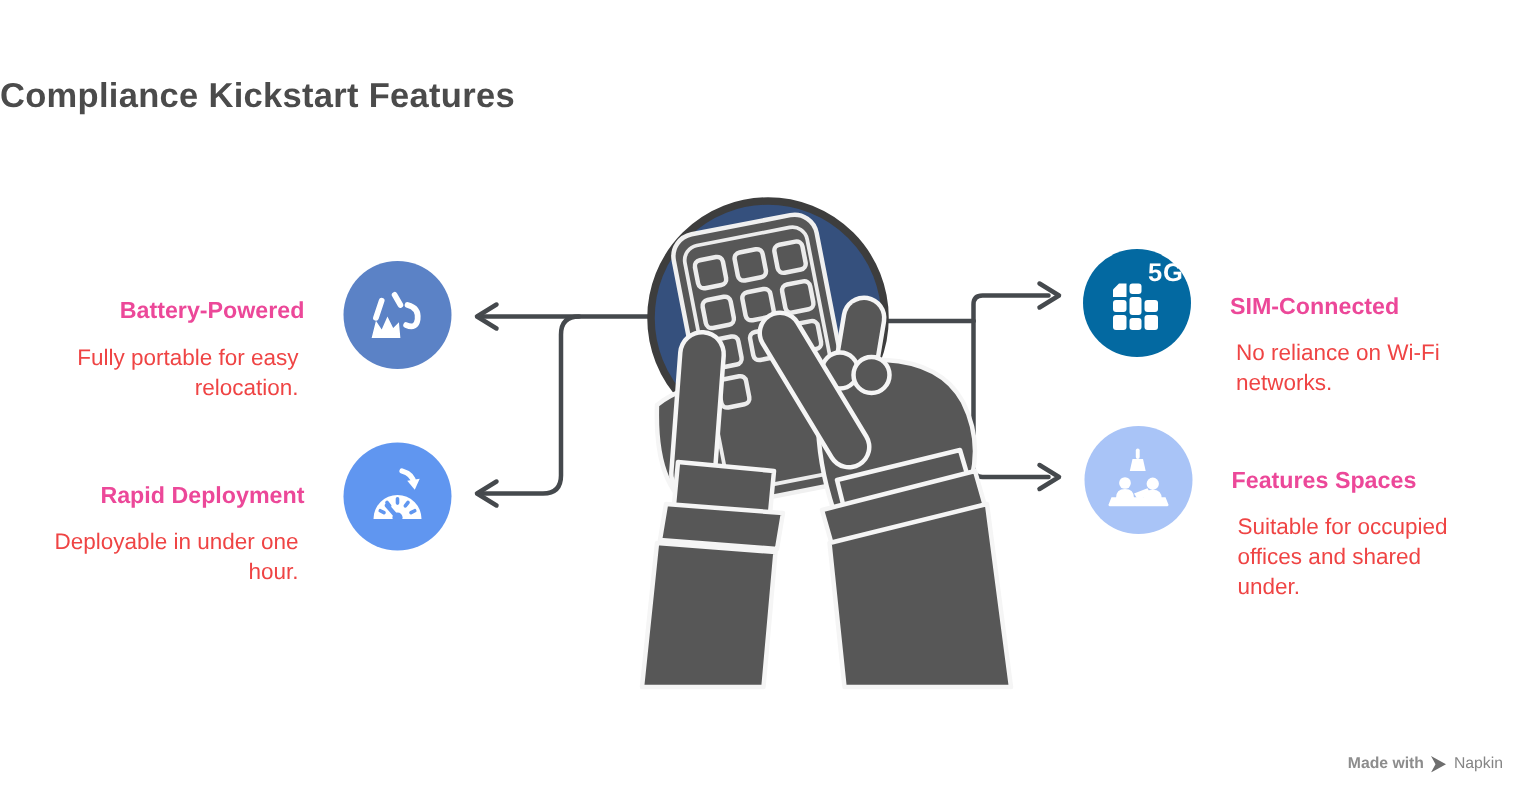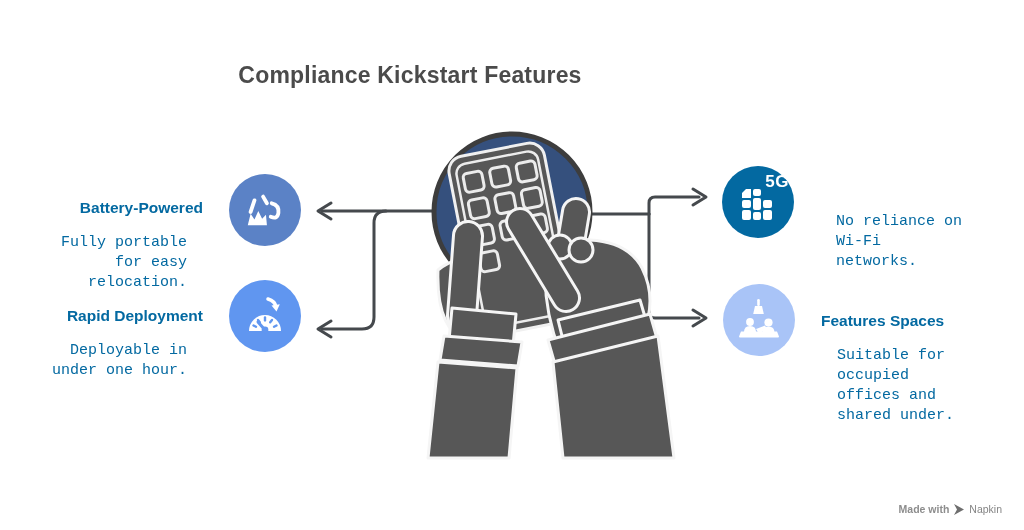--- a/index.html
+++ b/index.html
@@ -1,30 +1,30 @@
 <!DOCTYPE html>
 <html><head>
 <meta charset="utf-8">
 <style>
   html,body{margin:0;padding:0;background:#fff;}
   #stage{
     position:relative;width:1024px;height:530px;background:#ffffff;
     font-family:"Liberation Sans", sans-serif;overflow:hidden;
   }
   #title{
-    position:absolute;top:62px;left:0;width:820px;text-align:center;
+    position:absolute;top:50px;left:0;width:820px;text-align:left;
     font-size:23px;font-weight:700;color:#4b4b4b;letter-spacing:.2px;margin:0;
   }
   .feature{position:absolute;display:flex;align-items:flex-start;}
   .feature .text{width:185px;}
   .feature.side-left{flex-direction:row;}
   .feature.side-left .text{text-align:right;margin-right:26px;}
   .feature.side-right .text{text-align:left;margin-left:26px;width:165px;}
-  .feature-title{font-size:15.5px;font-weight:700;color:#0369a1;margin:0 0 12px 0;}
-  .feature-desc{font-size:15px;color:#0369a1;line-height:20px;margin:16px;font-family:Liberation Mono, monospace;}
+  .feature-title{font-size:15.5px;font-weight:700;color:#ec4899;margin:0 0 12px 0;}
+  .feature-desc{font-size:15px;color:#ef4444;line-height:20px;margin:4px;}
   .icon-circle{
     position:relative;width:72px;height:72px;border-radius:50%;flex:0 0 72px;
     display:flex;align-items:center;justify-content:center;
   }
   .icon-circle svg{display:block;}
   .sim-badge{
     position:absolute;top:7px;right:5px;color:#ffffff;font-size:17px;
     font-weight:700;letter-spacing:.5px;line-height:1;
   }
   #center-art{position:absolute;left:0;top:0;pointer-events:none;}
@@ -120,21 +120,21 @@
         <g stroke="#ffffff" stroke-width="4" stroke-linecap="round" fill="none">
           <path d="M13 14 L9 26"></path>
           <path d="M22 10 L26 17"></path>
           <path d="M31 17 Q39 19 38 27 Q37 34 30 31"></path>
         </g>
         <path d="M6 40 L9 28 L13 34 L17 25 L21 33 L25 29 L26 40 Z" fill="#ffffff"></path>
       </svg>
     </div>
   </div>
 
-  <div class="feature side-left" style="left:18px;top:280px;">
+  <div class="feature side-left" style="left:18px;top:295px;">
     <div class="text pt27">
       <p class="feature-title">Rapid Deployment</p>
       <p class="feature-desc">Deployable in under one hour.</p>
     </div>
     <div class="icon-circle" style="background-color: rgb(96, 150, 240); color: rgb(96, 150, 240);">
       <svg width="48" height="48" viewBox="0 0 48 48">
         <path d="M27 7 Q34 9 35 15" stroke="#ffffff" stroke-width="3.5" fill="none" stroke-linecap="round"></path>
         <polygon points="30.5,13.5 35.5,19.5 38.8,12.2" fill="#ffffff"></polygon>
         <path d="M8 39 A16 16 0 0 1 40 39 Z" fill="#ffffff"></path>
         <g stroke="currentColor" stroke-width="2.4" stroke-linecap="round">
@@ -160,20 +160,21 @@
           <rect x="19" y="20" width="8" height="12" rx="2"></rect>
           <rect x="29" y="22" width="9" height="8" rx="2"></rect>
           <rect x="8" y="32" width="9" height="10" rx="2"></rect>
           <rect x="19" y="34" width="8" height="8" rx="2"></rect>
           <rect x="29" y="32" width="9" height="10" rx="2"></rect>
         </g>
       </svg>
       <span class="sim-badge">5G</span>
     </div>
     <div class="text pt30">
+      <p class="feature-title">SIM-Connected</p>
       <p class="feature-desc">No reliance on Wi-Fi networks.</p>
     </div>
   </div>
 
   <div class="feature side-right" style="left:723px;top:284px;">
     <div class="icon-circle" style="background-color: rgb(169, 196, 247); color: rgb(169, 196, 247);">
       <svg width="48" height="48" viewBox="0 0 48 48">
         <g fill="#ffffff">
           <rect x="22.2" y="3" width="2.6" height="7" rx="1.3"></rect>
           <path d="M20 10 L27 10 L28.8 18 L18.2 18 Z"></path>

